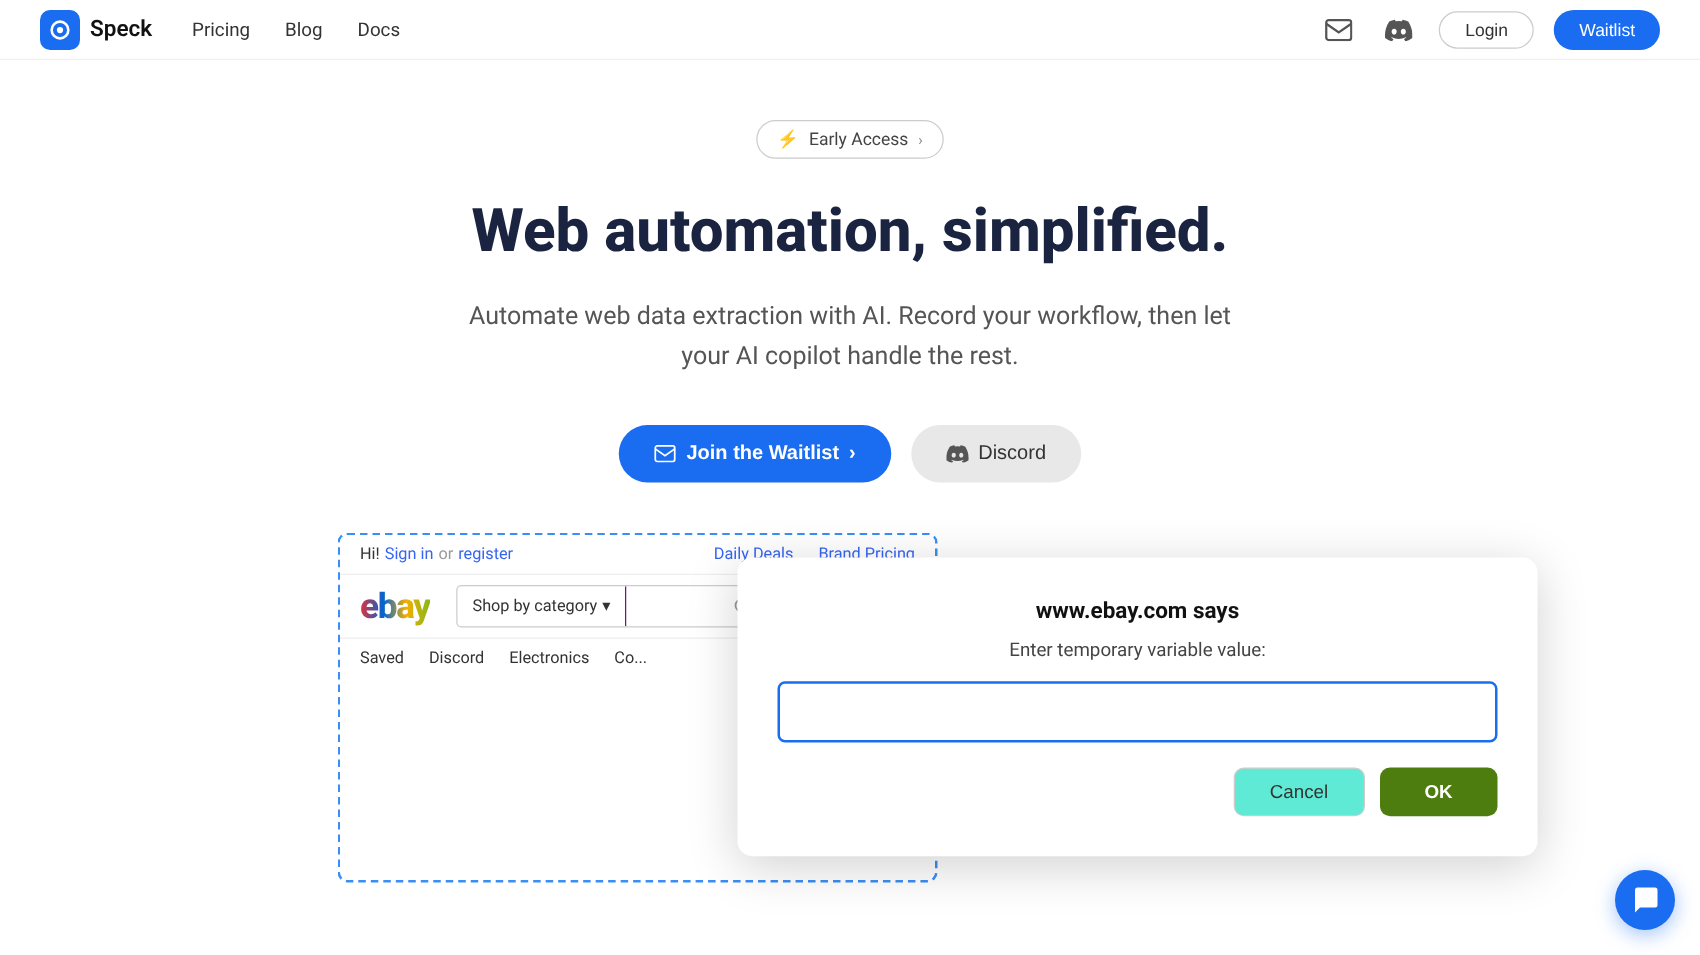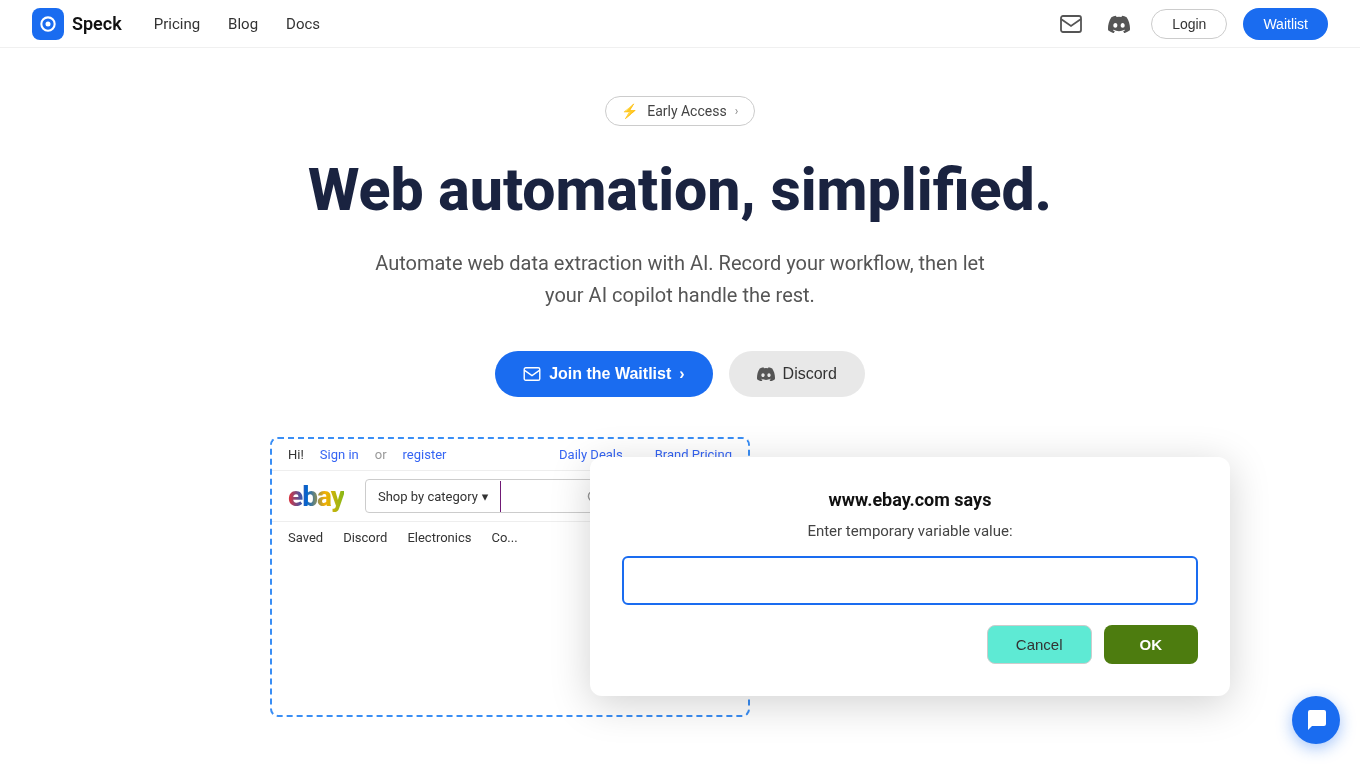--- a/index.html
+++ b/index.html
@@ -39,21 +39,21 @@
     }
     .early-access-badge {
       display: inline-flex; align-items: center; gap: 8px;
       border: 1.5px solid #ccc; border-radius: 20px;
       padding: 6px 16px; font-size: 14px; color: #444;
       margin-bottom: 32px; cursor: pointer;
     }
     .badge-icon { font-size: 14px; }
     .badge-chevron { font-size: 12px; color: #888; }
     .hero-title {
-      font-size: 59px; font-weight: 800; color: #1a2340; line-height: 1.1;
+      font-size: 48px; font-weight: 800; color: #1a2340; line-height: 1.1;
       max-width: 900px; margin-bottom: 24px;
     }
     .hero-subtitle {
       font-size: 20px; color: #555; max-width: 620px; line-height: 1.6;
       margin-bottom: 40px;
     }
     .hero-buttons { display: flex; gap: 16px; margin-bottom: 40px; }
     .btn-join-waitlist {
       display: inline-flex; align-items: center; gap: 8px;
       padding: 14px 28px; border: none; border-radius: 30px;
@@ -75,21 +75,21 @@
 
     
     .browser-mock {
       position: absolute; left: 140px; top: 0;
       width: 480px; height: 280px;
       border: 2.5px dashed #3a8ef5; border-radius: 8px;
       background: #fff; overflow: hidden;
     }
     .ebay-nav-bar {
       background: #fff; padding: 8px 16px;
-      display: flex; align-items: center; gap: 16px;
+      display: flex; align-items: center; gap: 4px;
       border-bottom: 1px solid #eee; font-size: 13px;
     }
     .ebay-nav-hi { color: #333; }
     .ebay-nav-link { color: #3665f3; text-decoration: none; }
     .ebay-nav-sep { color: #999; }
     .ebay-header {
       padding: 8px 16px; display: flex; align-items: center; gap: 21px;
     }
     .ebay-logo {
       font-size: 28px; font-weight: 800; letter-spacing: -1px;

